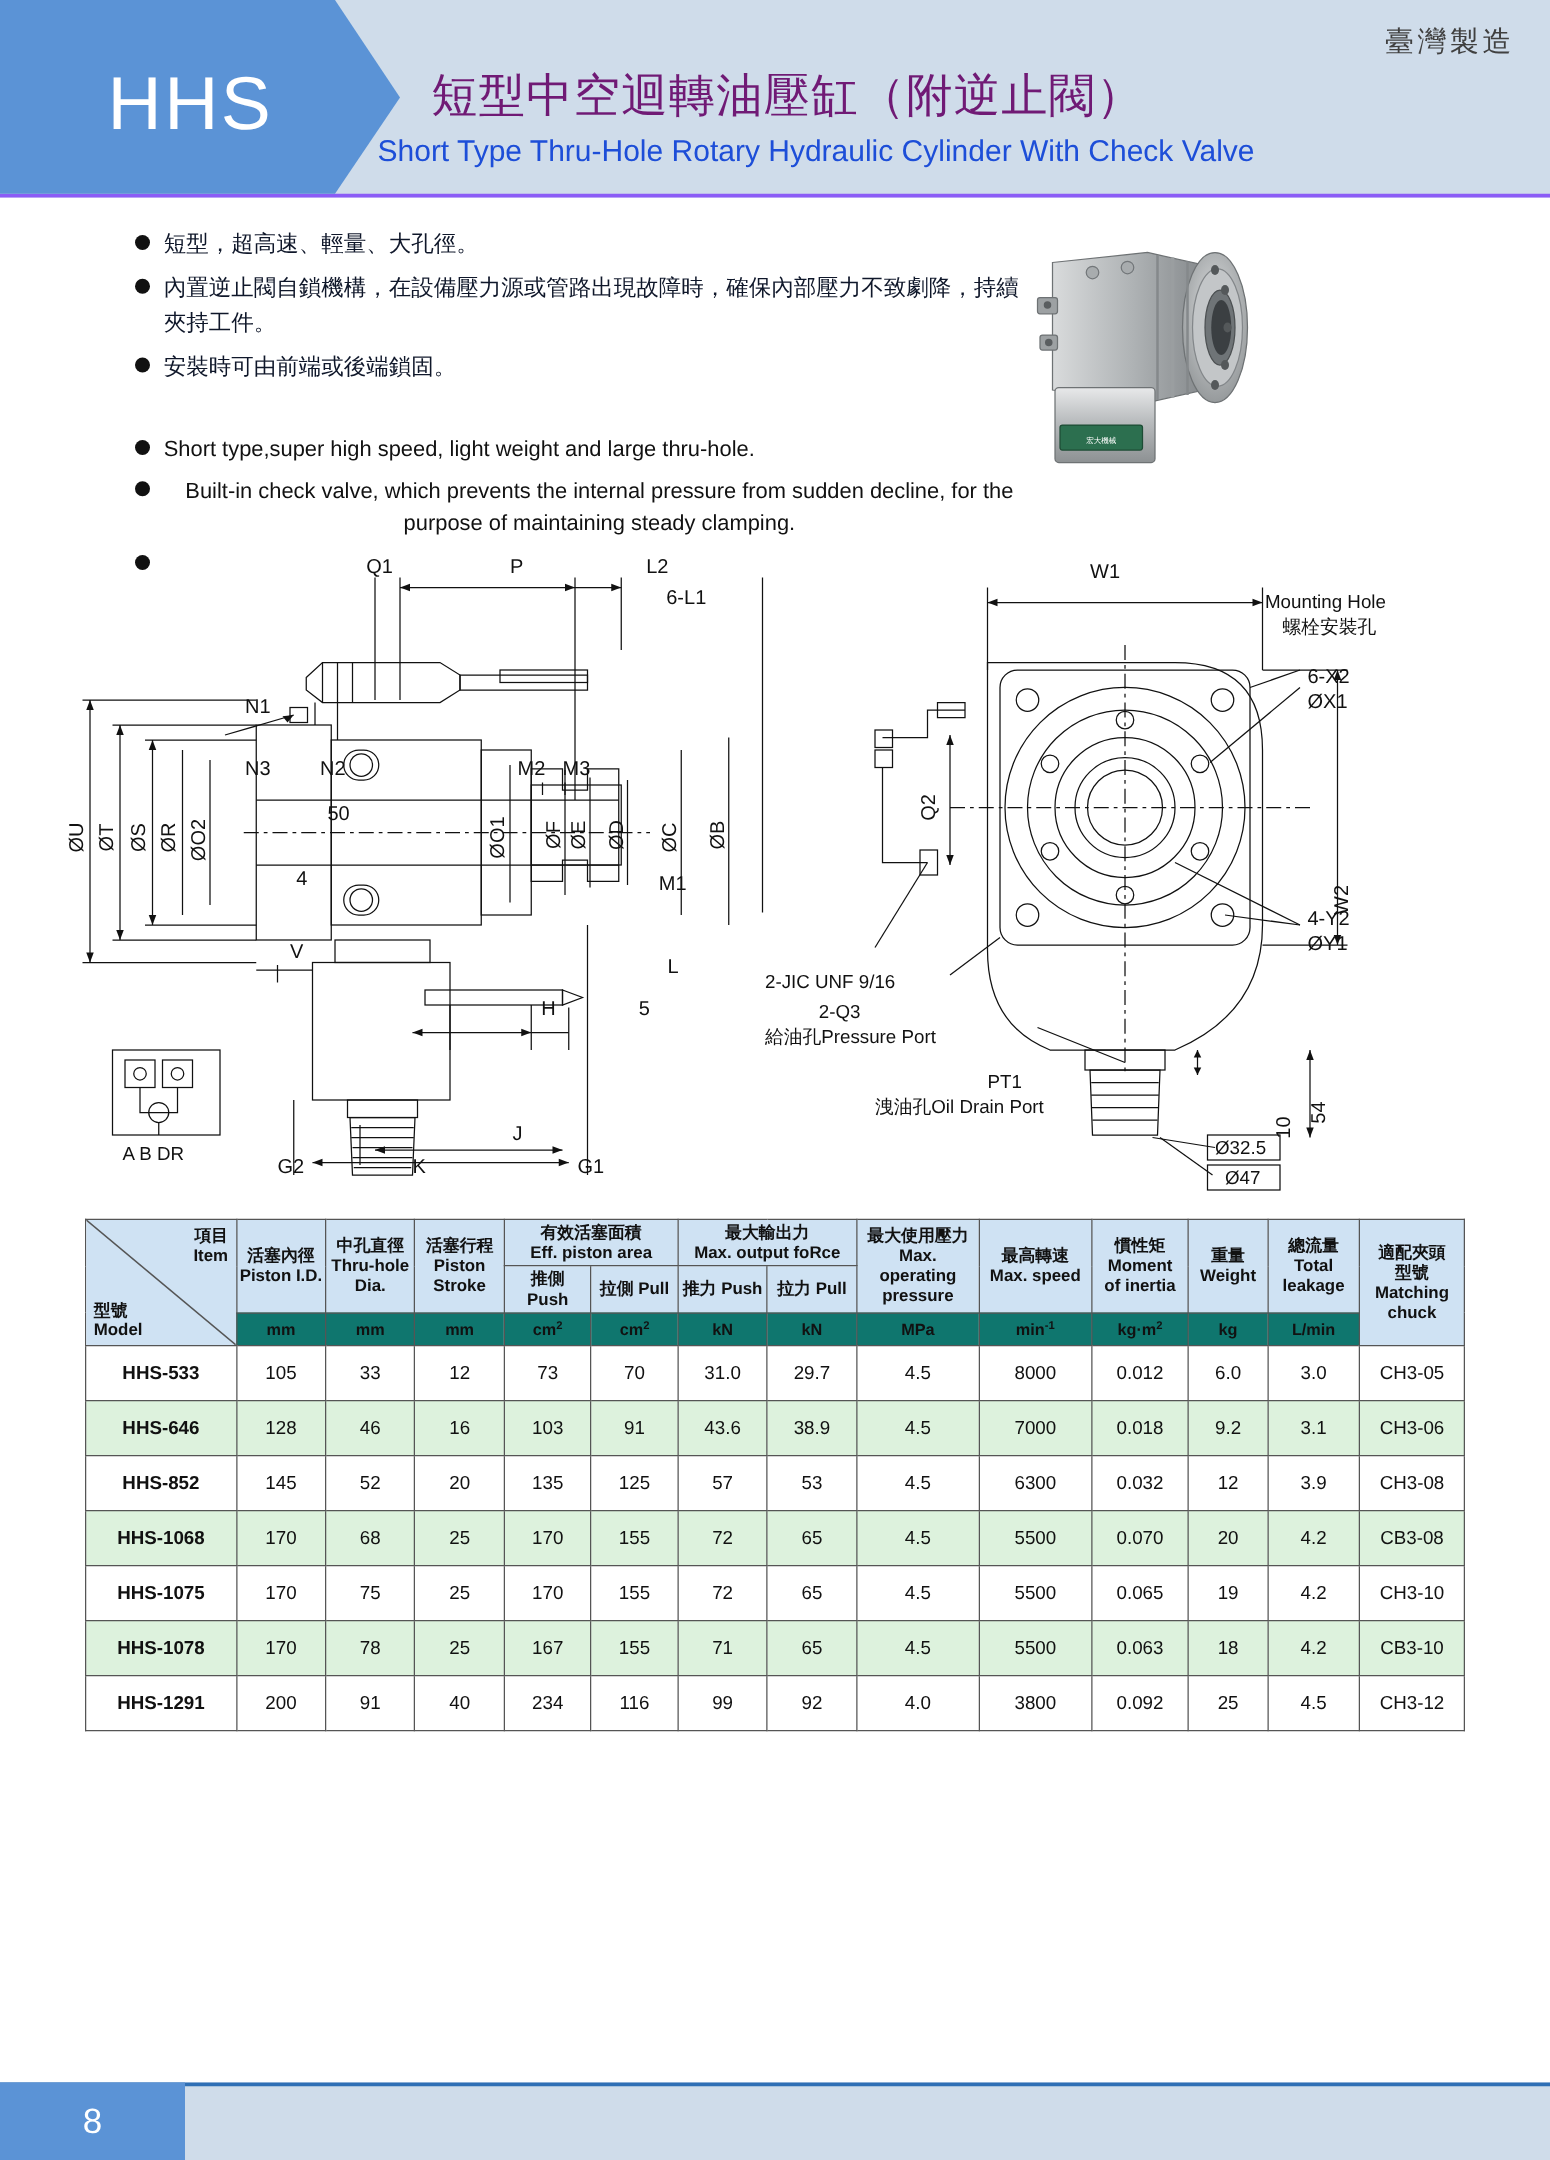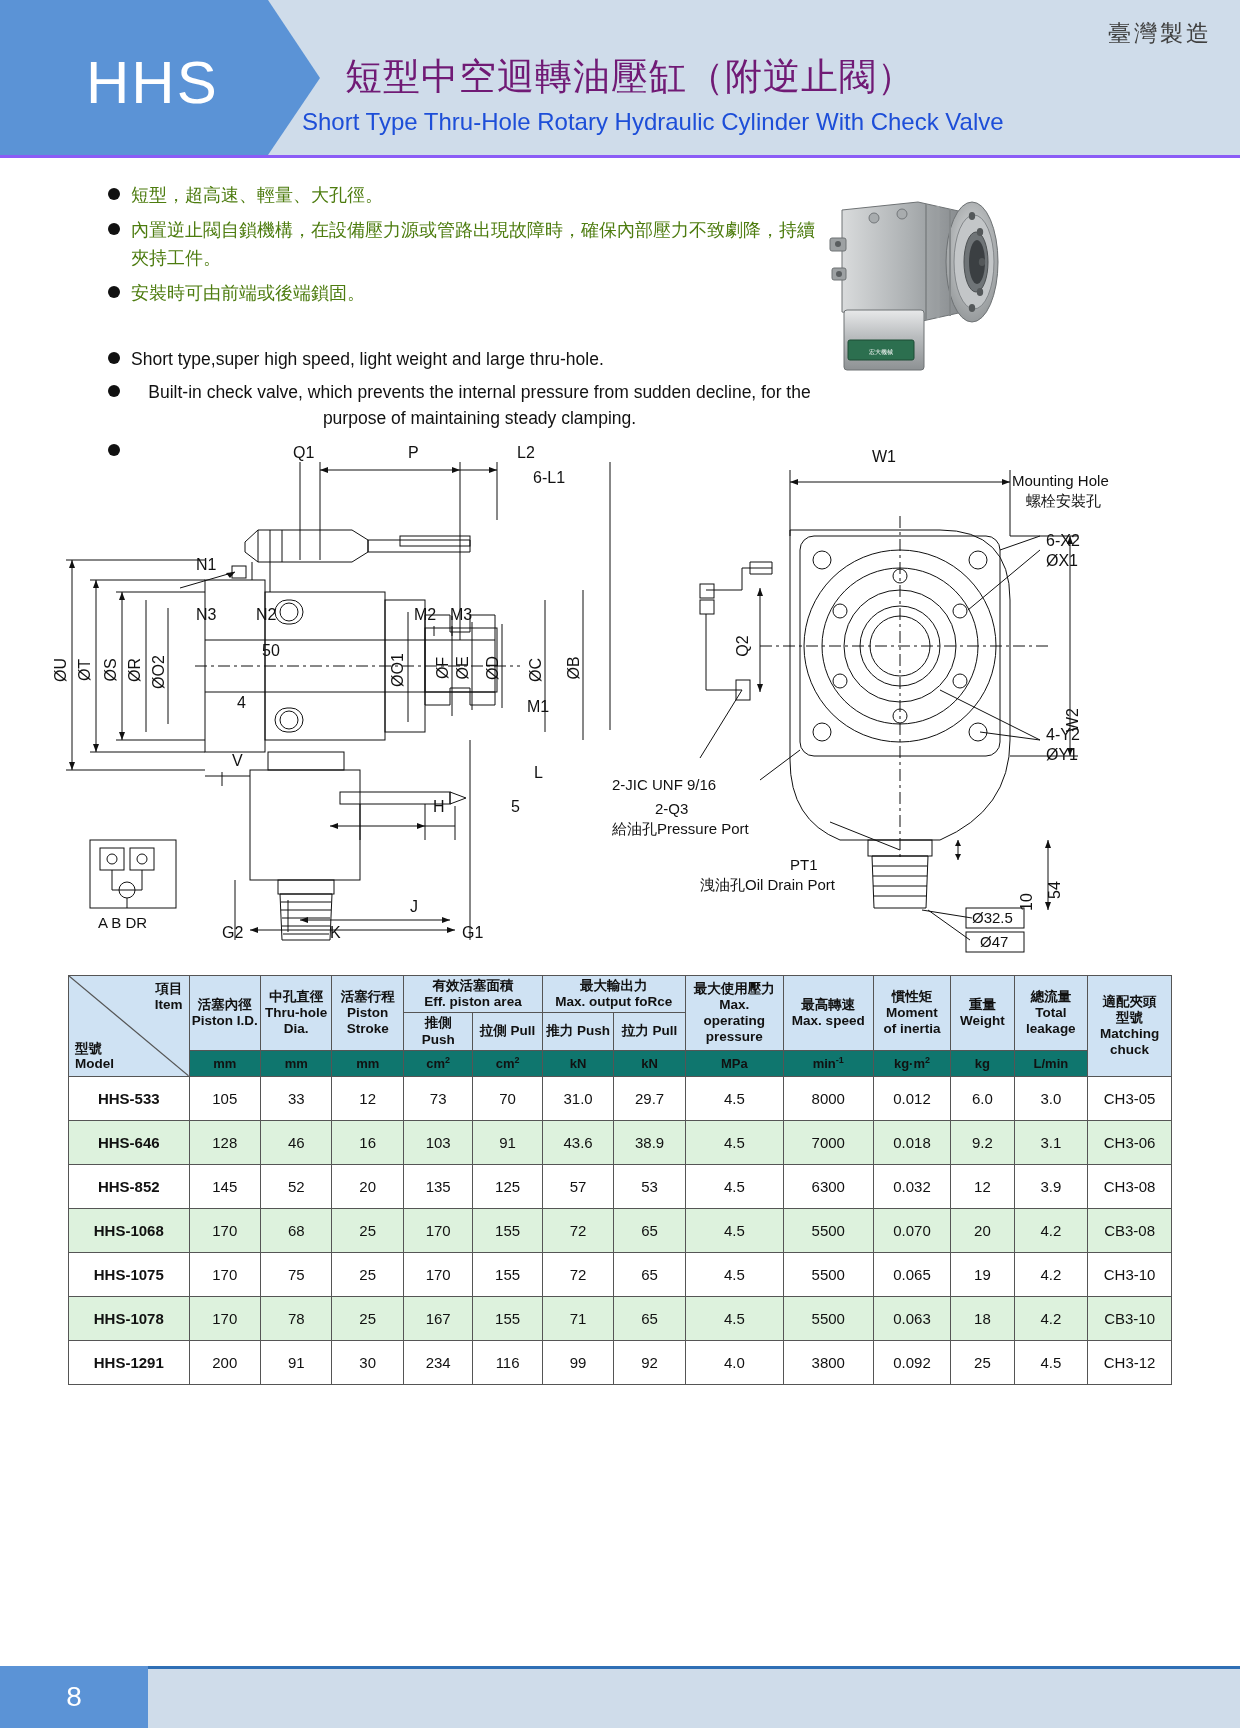--- a/index.html
+++ b/index.html
@@ -49,21 +49,21 @@
     font-size: 24px; color: #1d4ed8;
   }
 
   
   .features { position: absolute; left: 108px; top: 182px; width: 720px; }
   .feat-row { display: flex; align-items: flex-start; margin-bottom: 7px; }
   .bullet {
     width: 12px; height: 12px; border-radius: 50%;
     background: #111; margin-right: 11px; flex: 0 0 auto; margin-top: 6px;
   }
-  .feat-cn { font-size: 18px; line-height: 1.55; color:#4d7c0f; }
+  .feat-cn { font-size: 18px; line-height: 1.55; color:#0f172a; }
   .feat-en { font-size: 17.5px; line-height: 1.5; color:#111; }
   .features-en { margin-top: 38px; text-align: center; }
 
   
   .photo {
     position: absolute; left: 822px; top: 192px; width: 215px; height: 192px;
   }
   .photo svg { display:block; }
 
   
@@ -629,21 +629,21 @@
           <td>5500</td>
           <td>0.063</td>
           <td>18</td>
           <td>4.2</td>
           <td>CB3-10</td>
         </tr>
         <tr>
           <td class="model">HHS-1291</td>
           <td>200</td>
           <td>91</td>
-          <td>30</td>
+          <td>40</td>
           <td>234</td>
           <td>116</td>
           <td>99</td>
           <td>92</td>
           <td>4.0</td>
           <td>3800</td>
           <td>0.092</td>
           <td>25</td>
           <td>4.5</td>
           <td>CH3-12</td>

